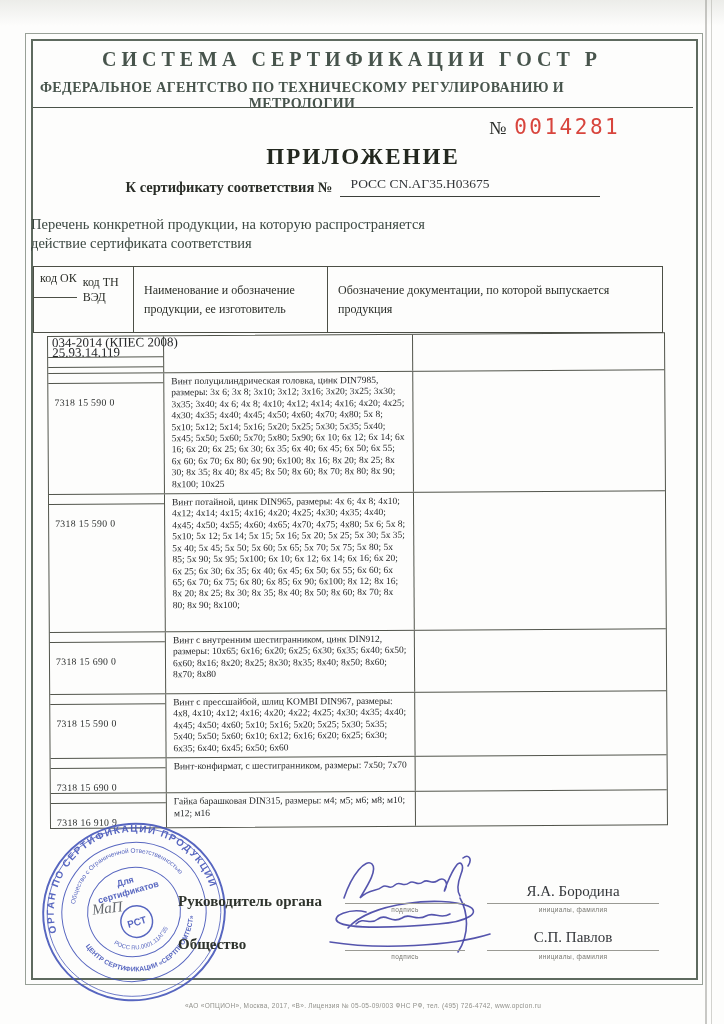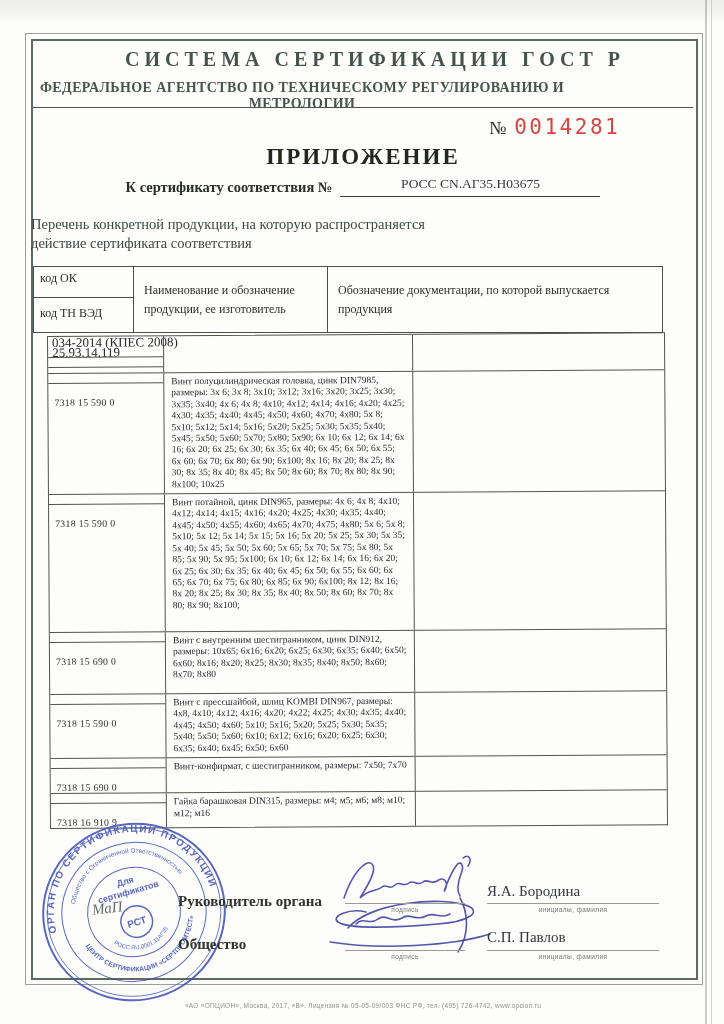--- a/index.html
+++ b/index.html
@@ -7,43 +7,43 @@
         font-family:"Liberation Serif","DejaVu Serif",serif;color:#26282a;}
   
   .scan-top{position:absolute;left:0;top:0;width:100%;height:26px;
             background:linear-gradient(#dedfda,rgba(255,255,255,0));opacity:.55;}
   .scan-right1{position:absolute;left:705px;top:0;width:2px;height:100%;background:#9d9d98;opacity:.55;}
   .scan-right2{position:absolute;left:711px;top:0;width:1px;height:100%;background:#b7b7b1;opacity:.6;}
   
   .frame-outer{position:absolute;left:25px;top:33px;width:676px;height:950px;border:1px solid #98a097;}
   .frame-inner{position:absolute;left:31px;top:39px;width:663px;height:937px;border:2px solid #5e6a5f;}
   
-  .sys-title{position:absolute;left:43px;top:48px;width:664px;text-align:center;
+  .sys-title{position:absolute;left:20px;top:48px;width:664px;text-align:center;
              font-size:20px;font-weight:bold;letter-spacing:5px;color:#47544c;}
   .agency{position:absolute;left:31px;top:80px;width:542px;text-align:center;
           font-size:14px;font-weight:bold;letter-spacing:.4px;color:#47544c;}
   .hr-top{position:absolute;left:33px;top:107px;width:660px;height:0;border-top:1.5px solid #4a5349;}
   .form-no{position:absolute;left:489px;top:115px;}
   .no-sign{font-size:18px;color:#2a2d2a;margin-right:8px;}
   .no-digits{font-family:"DejaVu Sans Mono",monospace;font-size:21px;letter-spacing:2.5px;color:#d8453d;}
   .doc-title{position:absolute;left:31px;top:144px;width:664px;text-align:center;
              font-size:23px;font-weight:bold;letter-spacing:2px;color:#23281f;}
   .cert-row{position:absolute;left:31px;top:176px;width:664px;display:flex;
             justify-content:center;align-items:flex-end;gap:8px;}
   .cert-label{font-size:14.5px;font-weight:bold;color:#2a2e28;padding-bottom:1px;}
-  .cert-value{min-width:240px;text-align:center;font-size:13.5px;color:#33363a;
+  .cert-value{min-width:240px;font-size:13.5px;color:#33363a;
               border-bottom:1.4px solid #3c3f3a;padding:0 10px 4px;}
   .subject{position:absolute;left:31px;top:215px;width:687px;text-align:left;
            font-size:14.5px;font-weight:normal;line-height:19px;color:#3c4842;}
   
   .htable{position:absolute;left:33px;top:266px;width:628px;height:65px;
           border:1px solid #4c4f46;display:grid;grid-template-columns:100px 194px 334px;}
   .hcell{border-right:1px solid #4c4f46;font-size:12px;color:#2b2e28;}
   .hcell:last-child{border-right:none;}
-  .hcol-left{display:flex;flex-direction:column;}
+  .hcol-left{display:flex;flex-direction:row;}
   .hc-ok{height:31px;border-bottom:1px solid #4c4f46;padding:4px 0 0 6px;box-sizing:border-box;}
   .hc-tnved{flex:1;padding:8px 0 0 6px;box-sizing:border-box;}
   .hc-center{display:flex;align-items:center;justify-content:center;text-align:left;
              line-height:19px;padding:2px 10px;box-sizing:border-box;}
   
   .dtable{position:absolute;left:47px;top:336px;width:616px;border:1px solid #51544b;
           transform:rotate(-0.35deg);transform-origin:left top;background:rgba(255,255,255,0);}
   .drow{display:grid;grid-template-columns:116px 249px 250px;border-top:1px solid #51544b;}
   .drow:first-child{border-top:none;}
   .dc{border-right:1px solid #51544b;box-sizing:border-box;}
@@ -62,21 +62,21 @@
   .st-stroke{fill:none;stroke:#4152b8;}
   .st-text{fill:#4152b8;font-family:"Liberation Sans","DejaVu Sans",sans-serif;}
   .stamp-note{position:absolute;left:92px;top:900px;font-style:italic;font-size:15px;
               color:#4a4f55;transform:rotate(-7deg);opacity:.85;}
   
   .role1{position:absolute;left:178px;top:893px;font-size:15px;font-weight:bold;color:#2e332c;}
   .role2{position:absolute;left:178px;top:936px;font-size:15px;font-weight:bold;color:#2e332c;}
   .sline{position:absolute;height:0;border-top:1px solid #9a9a94;}
   .sl1{left:345px;top:903px;width:120px;} .sl2{left:345px;top:950px;width:120px;}
   .nl1{left:487px;top:903px;width:172px;} .nl2{left:487px;top:950px;width:172px;}
-  .sname{position:absolute;width:172px;font-size:15px;color:#33363a;}
+  .sname{position:absolute;width:172px;text-align:center;font-size:15px;color:#33363a;}
   .sn1{left:487px;top:883px;} .sn2{left:487px;top:929px;}
   .caption{position:absolute;font-family:"Liberation Sans","DejaVu Sans",sans-serif;
            font-size:6.5px;color:#76766f;letter-spacing:.4px;text-align:center;}
   .cap-s1{left:345px;top:906px;width:120px;} .cap-s2{left:345px;top:953px;width:120px;}
   .cap-n1{left:487px;top:906px;width:172px;} .cap-n2{left:487px;top:953px;width:172px;}
   .sig{position:absolute;}
   .sig1{left:332px;top:854px;width:150px;height:55px;}
   .sig2{left:320px;top:894px;width:178px;height:70px;}
   .sigpath{fill:none;stroke:#4342a4;stroke-width:1.6;stroke-linecap:round;opacity:.9;}
   

